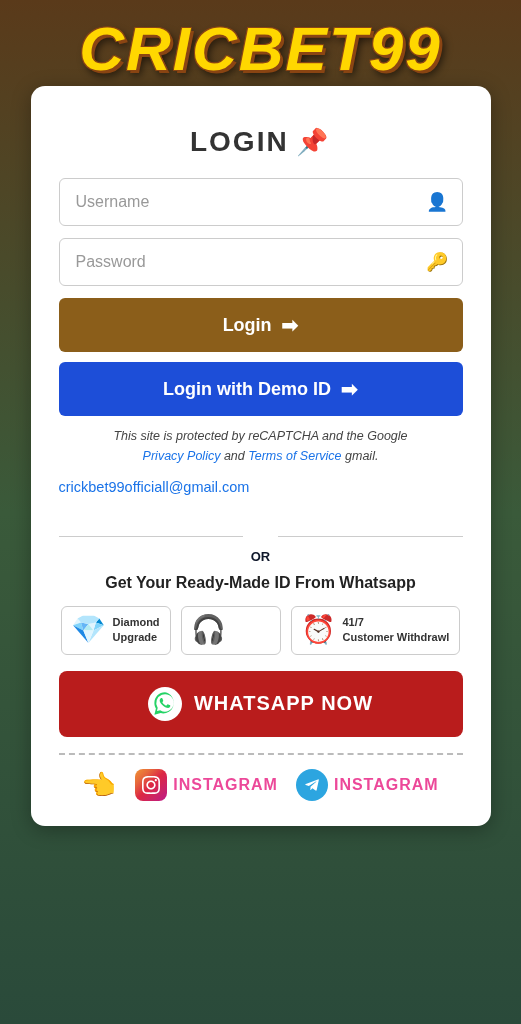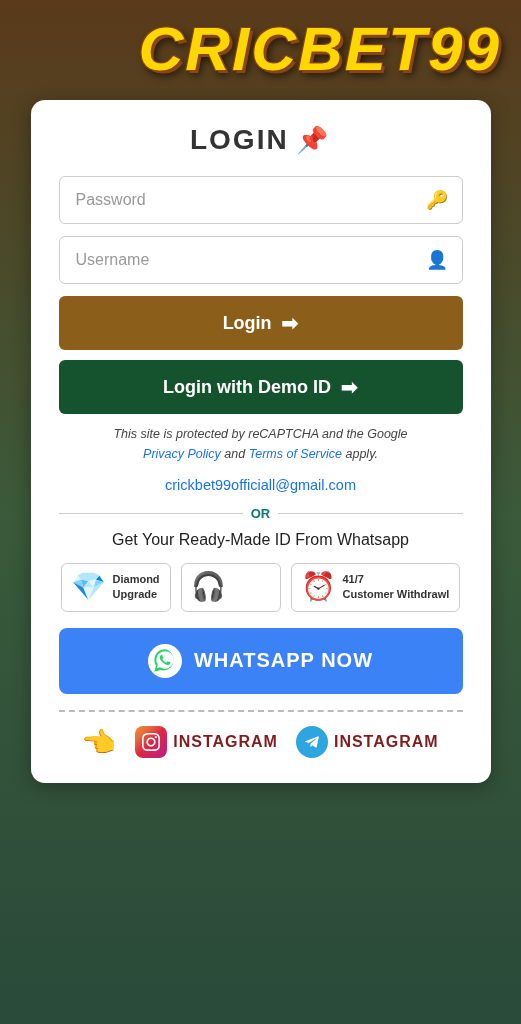--- a/index.html
+++ b/index.html
@@ -10,22 +10,22 @@
       font-family: Arial, sans-serif;
       display: flex;
       flex-direction: column;
       align-items: center;
       padding: 0;
     }
 
     
     .logo-area {
       width: 100%;
-      text-align: right;
-      padding: 18px 20px 20px;
+      text-align: center;
+      padding: 18px 20px 6px;
     }
     .logo-text {
       font-size: 62px;
       font-weight: 900;
       font-style: italic;
       color: #FFD700;
       text-shadow:
         3px 3px 0 #8B4513,
         -1px -1px 0 #8B4513,
         1px -1px 0 #8B4513,
@@ -33,21 +33,21 @@
         4px 5px 8px rgba(0,0,0,0.7);
       letter-spacing: 2px;
       line-height: 1;
     }
 
     
     .card {
       background: #fff;
       border-radius: 14px;
       width: 460px;
-      padding: 24px 28px 20px;
+      padding: 40px 28px 20px;
       box-shadow: 0 4px 20px rgba(0,0,0,0.3);
     }
 
     
     .card-title {
       text-align: center;
       font-size: 28px;
       font-weight: 600;
       color: #333;
       letter-spacing: 2px;
@@ -102,21 +102,21 @@
       align-items: center;
       justify-content: center;
       gap: 10px;
       margin-bottom: 10px;
       color: #fff;
     }
     .btn-login {
       background: #8B5E1A;
     }
     .btn-demo {
-      background: #14532d;
+      background: #1d4ed8;
     }
     .btn-arrow {
       font-size: 20px;
     }
 
     
     .captcha-notice {
       text-align: center;
       font-size: 12.5px;
       color: #444;
@@ -125,21 +125,21 @@
       font-style: italic;
     }
     .captcha-notice a {
       color: #1a73e8;
       text-decoration: none;
       text-align: right;
     }
 
     
     .email-link {
-      text-align: center;
+      text-align: left;
       margin-bottom: 12px;
     }
     .email-link a {
       color: #1a73e8;
       font-size: 14.5px;
       text-decoration: none;
     }
 
     
     .or-divider {
@@ -148,29 +148,30 @@
       gap: 8px;
       margin: 6px 0 10px;
     }
     .or-divider .line {
       flex: 1;
       height: 1px;
       background: #ccc;
     }
     .or-divider .or-text {
       font-size: 13px;
-      color: #0f766e;
+      color: #0f172a;
       font-weight: 600;
+      margin-top: 41px;
     }
 
     
     .whatsapp-headline {
       text-align: center;
       font-size: 16px;
-      font-weight: 400;
+      font-weight: 700;
       color: #222;
       margin-bottom: 14px;
     }
 
     
     .features-row {
       display: flex;
       justify-content: center;
       gap: 10px;
       margin-bottom: 16px;
@@ -191,21 +192,21 @@
     .feature-text {
       font-size: 11px;
       color: #333;
       font-weight: 600;
       line-height: 1.4;
     }
 
     
     .btn-whatsapp {
       width: 100%;
-      background: #3b82f6;
+      background: #b91c1c;
       border: none;
       border-radius: 8px;
       padding: 16px;
       color: #fff;
       font-size: 20px;
       font-weight: 700;
       cursor: pointer;
       display: flex;
       align-items: center;
       justify-content: center;
@@ -236,21 +237,21 @@
     }
     .social-item {
       display: flex;
       align-items: center;
       gap: 6px;
       cursor: pointer;
     }
     .social-label {
       font-size: 16px;
       font-weight: 700;
-      color: #7f1d1d;
+      color: #ec4899;
       letter-spacing: 1px;
     }
     .pointing-hand {
       font-size: 28px;
       transform: scaleX(-1);
       display: inline-block;
     }
 
     
     .insta-icon {
@@ -286,45 +287,45 @@
 </div>
 
 <div class="card">
 
   <div class="card-title">
     <span>LOGIN</span>
     <span class="pin-icon">📌</span>
   </div>
 
   <div class="input-group">
+    <input type="text" placeholder="Username" style="">
+    <span class="input-icon">👤</span>
+  </div>
+
+  <div class="input-group">
     <input type="password" placeholder="Password" style="">
     <span class="input-icon">🔑</span>
-  </div>
-
-  <div class="input-group">
-    <input type="text" placeholder="Username" style="">
-    <span class="input-icon">👤</span>
   </div>
 
   <button class="btn-login">
     <span>Login</span>
     <span class="btn-arrow">➡</span>
   </button>
 
   <button class="btn-demo">
     <span>Login with Demo ID</span>
     <span class="btn-arrow">➡</span>
   </button>
 
   <div class="captcha-notice">
     <span>This site is protected by reCAPTCHA and the Google</span><br>
     <a href="#">Privacy Policy</a>
     <span>and</span>
     <a href="#">Terms of Service</a>
-    <span>apply.</span>
+    <span>gmail.</span>
   </div>
 
   <div class="email-link">
     <a href="mailto:crickbet99officiall@gmail.com">crickbet99officiall@gmail.com</a>
   </div>
 
   <div class="or-divider">
     <div class="line"></div>
     <span class="or-text">OR</span>
     <div class="line"></div>

